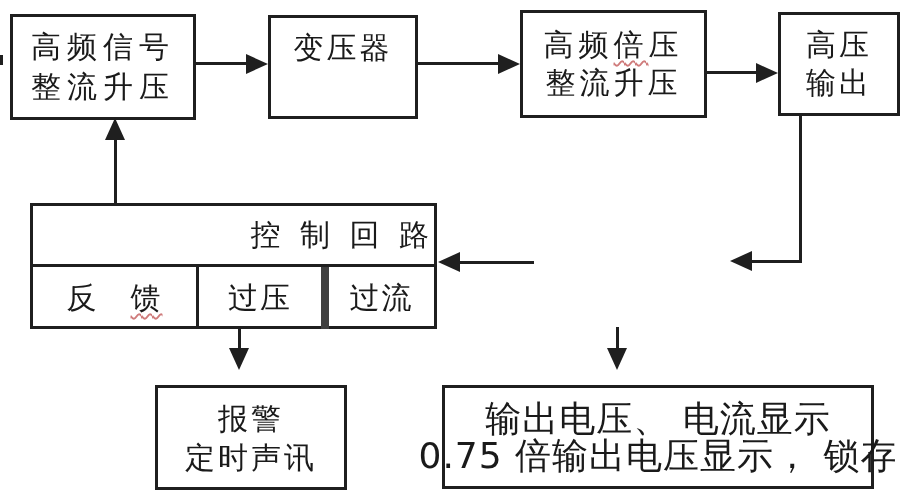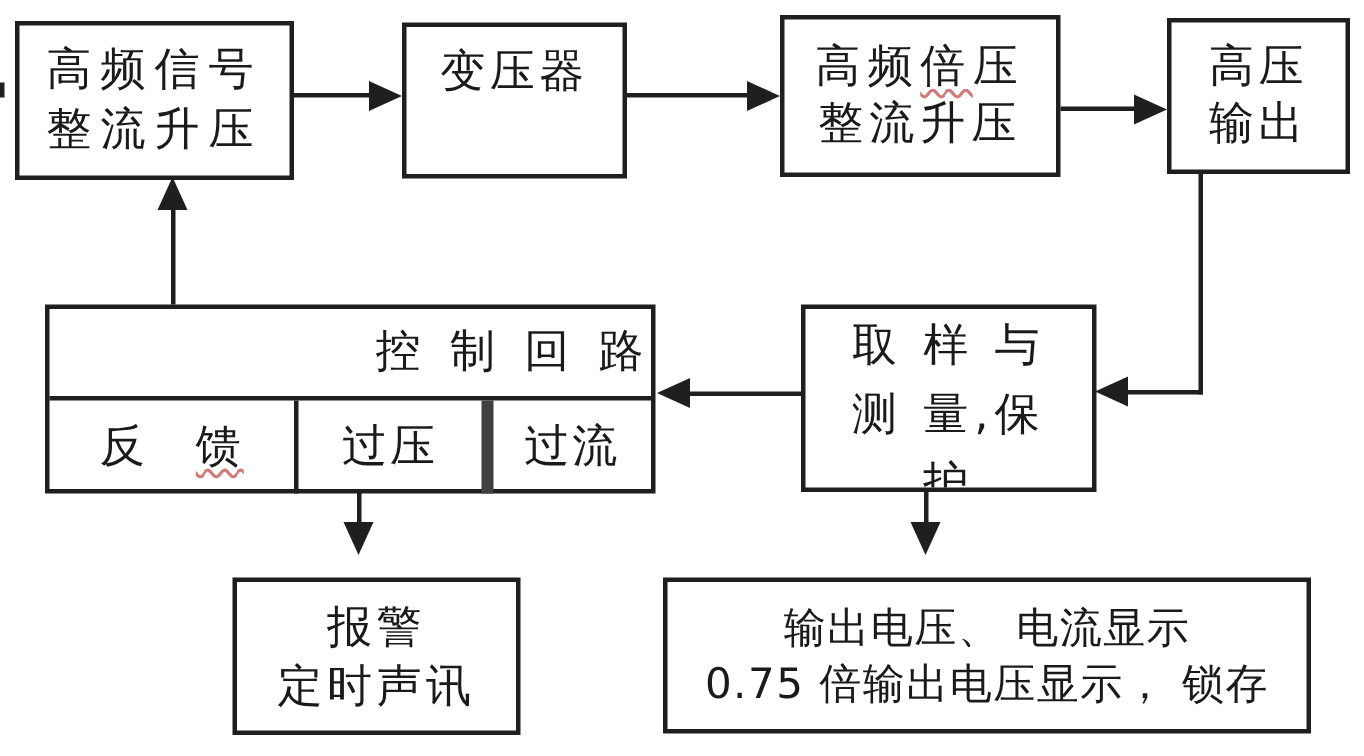--- a/index.html
+++ b/index.html
@@ -20,21 +20,21 @@
   #box-control{left:30px;top:203px;width:407px;height:126px;display:block;padding:0;}
   .control-header{height:58px;border-bottom:3px solid #1f1f1f;display:flex;align-items:center;justify-content:flex-end;letter-spacing:5px;}
   .control-cells{display:flex;height:62px;box-sizing:border-box;}
   .cell{display:flex;align-items:center;justify-content:center;box-sizing:border-box;letter-spacing:2px;}
   #cell-feedback{width:166px;border-right:3px solid #1f1f1f;}
   #cell-overvoltage{width:130px;border-right:8px solid #404040;}
   #cell-overcurrent{width:105px;}
   .gap{margin-left:32px;}
   #box-sample{left:534px;top:203px;width:197px;height:125px;justify-content:flex-start;padding-top:2px;line-height:46px;letter-spacing:4px;overflow:hidden;}
   #box-alarm{left:155px;top:385px;width:192px;height:105px;letter-spacing:3px;line-height:39px;}
-  #box-display{left:442px;top:385px;width:432px;height:104px;font-size:28px;line-height:37px;letter-spacing:1px;}
+  #box-display{left:442px;top:385px;width:432px;height:104px;font-size:36px;line-height:37px;letter-spacing:1px;}
   .hline,.vline{position:absolute;background:#1f1f1f;}
   .hline{height:3px;}
   .vline{width:3px;}
   .ah{position:absolute;width:0;height:0;}
   .ah-right{border-top:10px solid transparent;border-bottom:10px solid transparent;border-left:22px solid #1f1f1f;}
   .ah-left{border-top:10px solid transparent;border-bottom:10px solid transparent;border-right:22px solid #1f1f1f;}
   .ah-up{border-left:10px solid transparent;border-right:10px solid transparent;border-bottom:22px solid #1f1f1f;}
   .ah-down{border-left:10px solid transparent;border-right:10px solid transparent;border-top:22px solid #1f1f1f;}
   .wavy{
     text-decoration-line:underline;text-decoration-style:wavy;
@@ -76,25 +76,20 @@
       </div>
       <div class="cell" id="cell-overvoltage">
         <span>过压</span>
       </div>
       <div class="cell" id="cell-overcurrent">
         <span>过流</span>
       </div>
     </div>
   </div>
 
-  <div class="box" id="box-sample">
-    <div>取 样 与</div>
-    <div>测 量,保</div>
-    <div>护</div>
-  </div>
 
   <div class="box" id="box-alarm">
     <div>报警</div>
     <div>定时声讯</div>
   </div>
 
   <div class="box" id="box-display">
     <div>输出电压、 电流显示</div>
     <div>0.75 倍输出电压显示， 锁存</div>
   </div>

